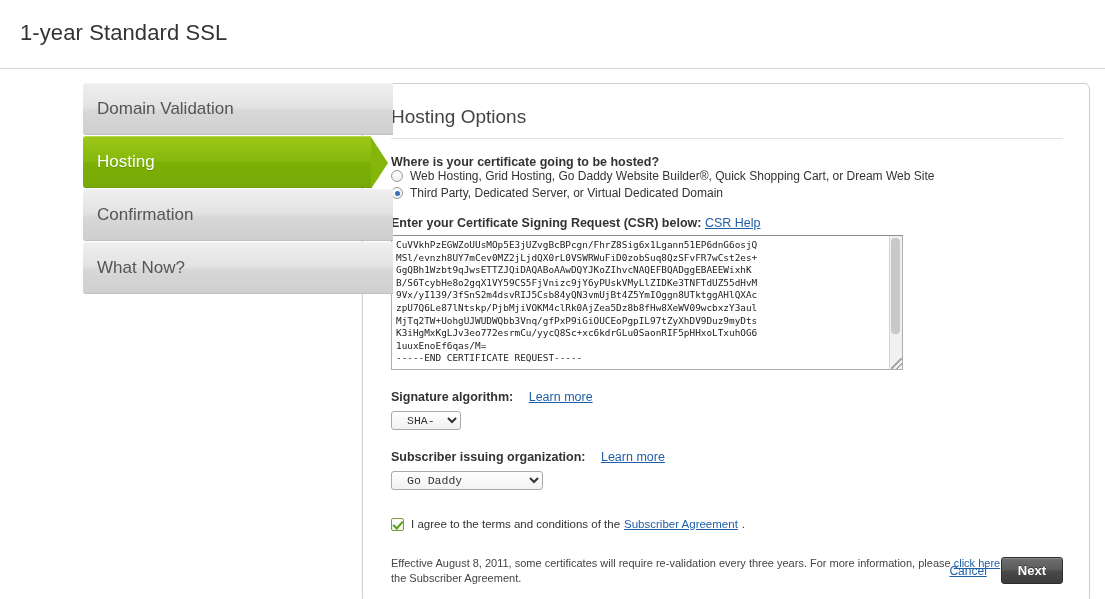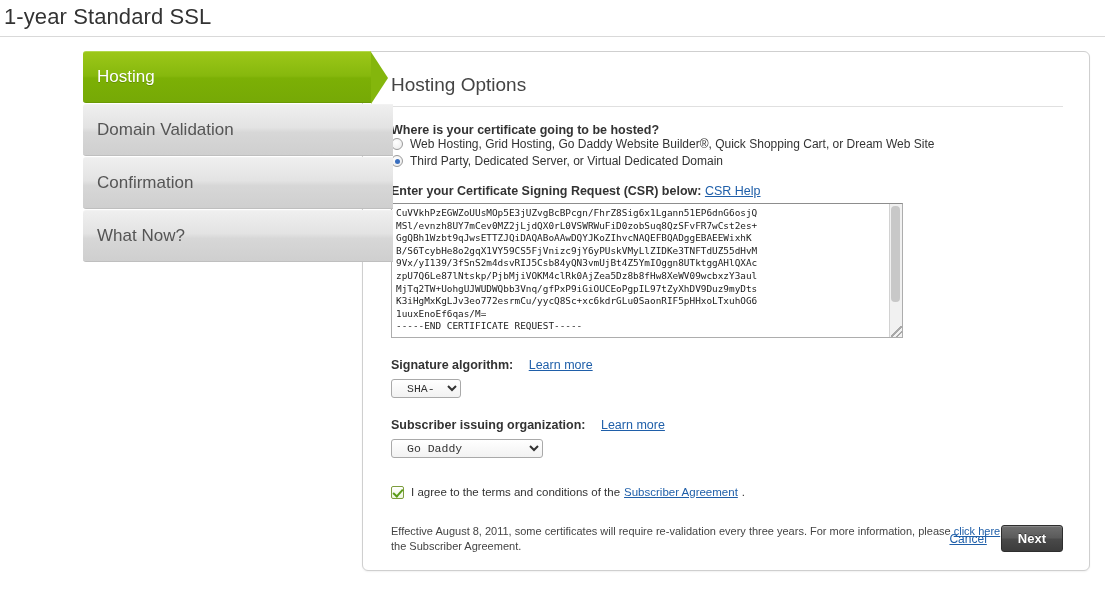--- a/index.html
+++ b/index.html
@@ -13,21 +13,21 @@
     font-family: "Liberation Sans", sans-serif;
     color: #333;
     overflow: hidden;
     position: relative;
   }
   .page-title {
     font-size: 22px;
     font-weight: normal;
     color: #333;
     padding: 4px 0 6px 4px;
-    margin: 0;
+    margin: 16px;
     letter-spacing: 0.1px;
   }
   .title-rule {
     height: 1px;
     background: #d9d9d9;
     width: 100%;
   }
   .layout {
     position: relative;
     width: 1105px;
@@ -282,25 +282,25 @@
 </style>
 </head>
 <body>
 
 <h1 class="page-title">1-year Standard SSL</h1>
 <div class="title-rule"></div>
 
 <div class="layout">
 
   <div class="steps">
+    <div class="step">
+      <span>Domain Validation</span>
+    </div>
     <div class="step active">
       <span>Hosting</span>
-    </div>
-    <div class="step">
-      <span>Domain Validation</span>
     </div>
     <div class="step">
       <span>Confirmation</span>
     </div>
     <div class="step">
       <span>What Now?</span>
     </div>
   </div>
 
   <div class="panel">

